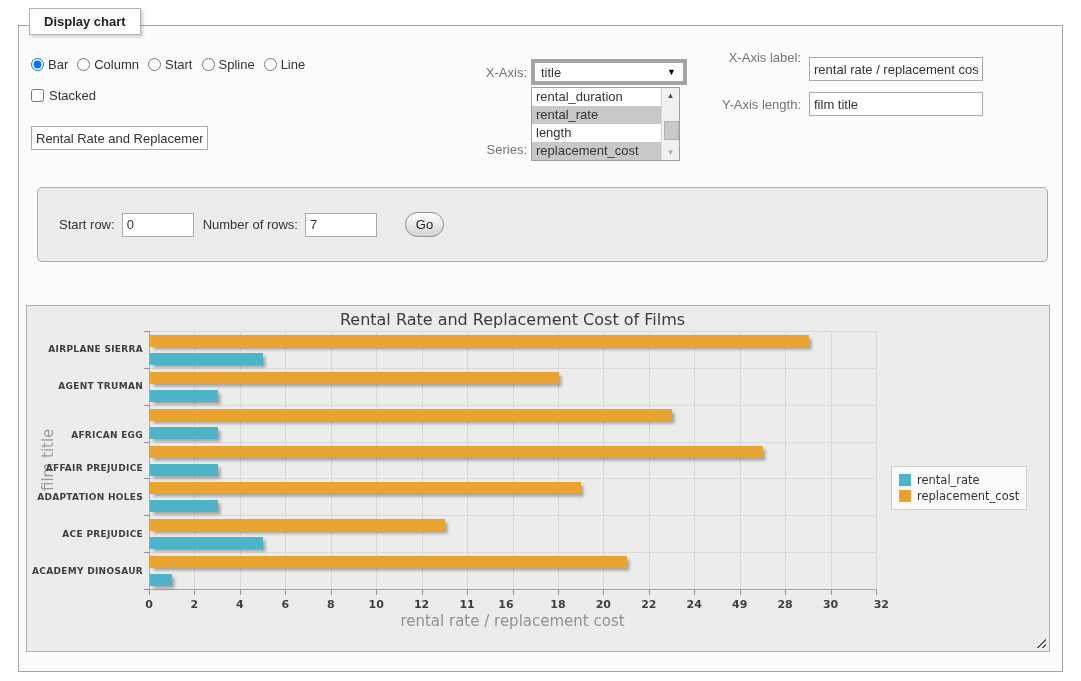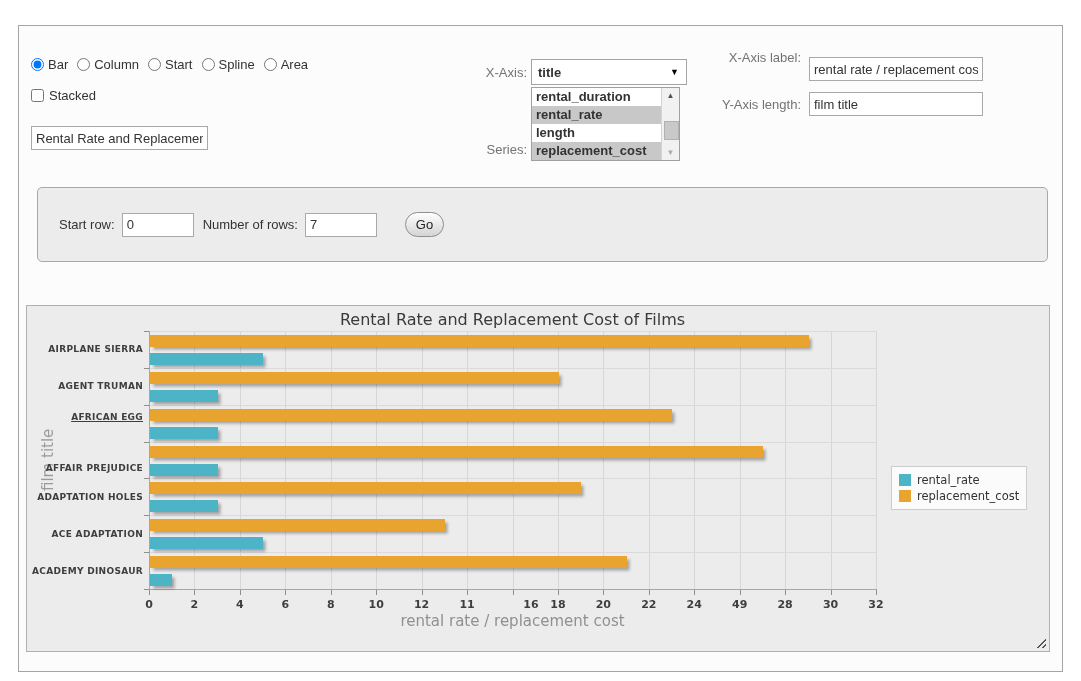--- a/index.html
+++ b/index.html
@@ -24,29 +24,29 @@
   .title-input{position:absolute;left:12px;top:100px;width:177px;}
   .lbl{position:absolute;line-height:16px;color:#737373;}
   .xaxis-lbl{left:430px;top:39px;width:78px;text-align:right;}
   .series-lbl{left:430px;top:116px;width:78px;text-align:right;}
   .xlabel-lbl{left:688px;top:24px;width:94px;text-align:right;}
   .ylabel-lbl{left:688px;top:71px;width:94px;text-align:right;}
   .xlabel-input{position:absolute;left:790px;top:31px;width:174px;}
   .ylabel-input{position:absolute;left:790px;top:66px;width:174px;}
 
   
-  .select{position:absolute;left:512px;top:33px;width:156px;height:26px;border:1px solid #a3a3a3;
-          background:#fff;box-sizing:border-box;display:flex;align-items:center;font-weight:bold;}
+  .select{position:absolute;left:512px;top:33px;width:156px;height:26px;border:4px solid #a3a3a3;
+          background:#fff;box-sizing:border-box;display:flex;align-items:center;}
   .select .val{padding-left:6px;flex:1;}
   .select .arrow{font-size:9px;color:#000;padding-right:7px;}
 
   
   .series-list{position:absolute;left:512px;top:61px;width:149px;height:74px;border:1px solid #a0a0a0;
                background:#fff;box-sizing:border-box;overflow:hidden;}
-  .series-items{position:absolute;left:0;top:0;right:17px;bottom:0;font-weight:bold;}
+  .series-items{position:absolute;left:0;top:0;right:17px;bottom:0;}
   .series-item{height:18px;line-height:18px;padding-left:4px;white-space:nowrap;}
   .series-item.selected{background:#c8c8c8;}
   .scrollbar{position:absolute;right:0;top:0;width:17px;bottom:0;background:#f1f1f1;border-left:1px solid #d5d5d5;}
   .sb-btn{position:absolute;left:0;width:17px;height:15px;font-size:8px;text-align:center;line-height:15px;
           color:#505050;background:#f1f1f1;}
   .sb-up{top:0;}
   .sb-down{bottom:0;color:#ababab;}
   .sb-thumb{position:absolute;left:2px;width:13px;top:33px;height:17px;background:#c9c9c9;border:1px solid #b2b2b2;}
 
   
@@ -84,41 +84,42 @@
   .legend-text{font-size:11.5px;color:#333;white-space:nowrap;}
   .grip{position:absolute;right:3px;bottom:3px;width:12px;height:12px;
         background:repeating-linear-gradient(135deg,#555 0 1px,transparent 1px 3.5px);
         clip-path:polygon(100% 0,100% 100%,0 100%);cursor:se-resize;}
 </style>
 </head>
 <body>
 
 <div class="page">
   <div class="fieldset">
+    <div class="legendbox">Display chart</div>
 
     <div class="radio-row">
         <label class="radio-item">
           <input type="radio" name="ctype" checked="" style="">
           <span>Bar</span>
         </label>
         <label class="radio-item">
           <input type="radio" name="ctype" style="">
           <span>Column</span>
         </label>
         <label class="radio-item">
           <input type="radio" name="ctype" style="">
           <span>Start</span>
         </label>
         <label class="radio-item">
           <input type="radio" name="ctype" style="">
           <span>Spline</span>
         </label>
         <label class="radio-item">
           <input type="radio" name="ctype" style="">
-          <span>Area</span>
+          <span>Line</span>
         </label>
       </div>
 
     <label class="stacked-row">
       <input type="checkbox" style="">
       <span>Stacked</span>
     </label>
 
     <input type="text" class="title-input" value="Rental Rate and Replacement Cost of Films" style="">
 
@@ -206,61 +207,61 @@
         <div class="num-label" style="left: 245.312px; top: 292px;">6</div>
         <div class="tick" style="left: 303.75px; top: 284px; width: 1px; height: 5px;"></div>
         <div class="num-label" style="left: 290.75px; top: 292px;">8</div>
         <div class="tick" style="left: 349.188px; top: 284px; width: 1px; height: 5px;"></div>
         <div class="num-label" style="left: 336.188px; top: 292px;">10</div>
         <div class="tick" style="left: 394.625px; top: 284px; width: 1px; height: 5px;"></div>
         <div class="num-label" style="left: 381.625px; top: 292px;">12</div>
         <div class="tick" style="left: 440.062px; top: 284px; width: 1px; height: 5px;"></div>
         <div class="num-label" style="left: 427.062px; top: 292px;">11</div>
         <div class="tick" style="left: 485.5px; top: 284px; width: 1px; height: 5px;"></div>
-        <div class="num-label" style="left: 491px; top: 292px;">16</div>
+        <div class="num-label" style="left: 466px; top: 292px;">16</div>
         <div class="tick" style="left: 530.938px; top: 284px; width: 1px; height: 5px;"></div>
         <div class="num-label" style="left: 517.938px; top: 292px;">18</div>
         <div class="tick" style="left: 576.375px; top: 284px; width: 1px; height: 5px;"></div>
         <div class="num-label" style="left: 563.375px; top: 292px;">20</div>
         <div class="tick" style="left: 621.812px; top: 284px; width: 1px; height: 5px;"></div>
         <div class="num-label" style="left: 608.812px; top: 292px;">22</div>
         <div class="tick" style="left: 667.25px; top: 284px; width: 1px; height: 5px;"></div>
         <div class="num-label" style="left: 654.25px; top: 292px;">24</div>
         <div class="tick" style="left: 712.688px; top: 284px; width: 1px; height: 5px;"></div>
         <div class="num-label" style="left: 699.688px; top: 292px;">49</div>
         <div class="tick" style="left: 758.125px; top: 284px; width: 1px; height: 5px;"></div>
         <div class="num-label" style="left: 745.125px; top: 292px;">28</div>
         <div class="tick" style="left: 803.562px; top: 284px; width: 1px; height: 5px;"></div>
         <div class="num-label" style="left: 790.562px; top: 292px;">30</div>
         <div class="tick" style="left: 849px; top: 284px; width: 1px; height: 5px;"></div>
-        <div class="num-label" style="left: 836px; top: 292px;">32</div>
+        <div class="num-label" style="left: 836px; top: 292px; text-align: right;">32</div>
         <div class="tick" style="left: 117px; top: 25px; width: 5px; height: 1px;"></div>
         <div class="tick" style="left: 117px; top: 61.8571px; width: 5px; height: 1px;"></div>
         <div class="tick" style="left: 117px; top: 98.7143px; width: 5px; height: 1px;"></div>
         <div class="tick" style="left: 117px; top: 135.571px; width: 5px; height: 1px;"></div>
         <div class="tick" style="left: 117px; top: 172.429px; width: 5px; height: 1px;"></div>
         <div class="tick" style="left: 117px; top: 209.286px; width: 5px; height: 1px;"></div>
         <div class="tick" style="left: 117px; top: 246.143px; width: 5px; height: 1px;"></div>
         <div class="tick" style="left: 117px; top: 283px; width: 5px; height: 1px;"></div>
         <div class="bar" style="left: 123px; top: 29px; width: 658.617px; background: rgb(233, 164, 47);"></div>
         <div class="bar" style="left: 123px; top: 47px; width: 113.367px; background: rgb(77, 180, 200);"></div>
         <div class="cat-label" style="top: 37.4286px; padding-right: 6px;">AIRPLANE SIERRA</div>
         <div class="bar" style="left: 123px; top: 65.8571px; width: 408.71px; background: rgb(233, 164, 47);"></div>
         <div class="bar" style="left: 123px; top: 83.8571px; width: 67.9291px; background: rgb(77, 180, 200);"></div>
         <div class="cat-label" style="top: 74.2857px; padding-right: 6px;">AGENT TRUMAN</div>
         <div class="bar" style="left: 123px; top: 102.714px; width: 522.304px; background: rgb(233, 164, 47);"></div>
         <div class="bar" style="left: 123px; top: 120.714px; width: 67.9291px; background: rgb(77, 180, 200);"></div>
-        <div class="cat-label" style="top: 105px; padding-right: 6px; text-decoration: underline;">AFRICAN EGG</div>
+        <div class="cat-label" style="top: 123px; padding-right: 6px;">AFRICAN EGG</div>
         <div class="bar" style="left: 123px; top: 139.571px; width: 613.179px; background: rgb(233, 164, 47);"></div>
         <div class="bar" style="left: 123px; top: 157.571px; width: 67.9291px; background: rgb(77, 180, 200);"></div>
         <div class="cat-label" style="top: 156px; padding-right: 6px;">AFFAIR PREJUDICE</div>
         <div class="bar" style="left: 123px; top: 176.429px; width: 431.429px; background: rgb(233, 164, 47);"></div>
         <div class="bar" style="left: 123px; top: 194.429px; width: 67.9291px; background: rgb(77, 180, 200);"></div>
         <div class="cat-label" style="top: 184.857px; padding-right: 6px;">ADAPTATION HOLES</div>
         <div class="bar" style="left: 123px; top: 213.286px; width: 295.117px; background: rgb(233, 164, 47);"></div>
         <div class="bar" style="left: 123px; top: 231.286px; width: 113.367px; background: rgb(77, 180, 200);"></div>
-        <div class="cat-label" style="top: 221.714px; padding-right: 6px;">ACE ADAPTATION</div>
+        <div class="cat-label" style="top: 221.714px; padding-right: 6px;">ACE PREJUDICE</div>
         <div class="bar" style="left: 123px; top: 250.143px; width: 476.867px; background: rgb(233, 164, 47);"></div>
         <div class="bar" style="left: 123px; top: 268.143px; width: 22.4916px; background: rgb(77, 180, 200);"></div>
         <div class="cat-label" style="top: 258.571px; padding-right: 6px;">ACADEMY DINOSAUR</div>
       </div>
   </div>
 </div>
 
 </body></html>

